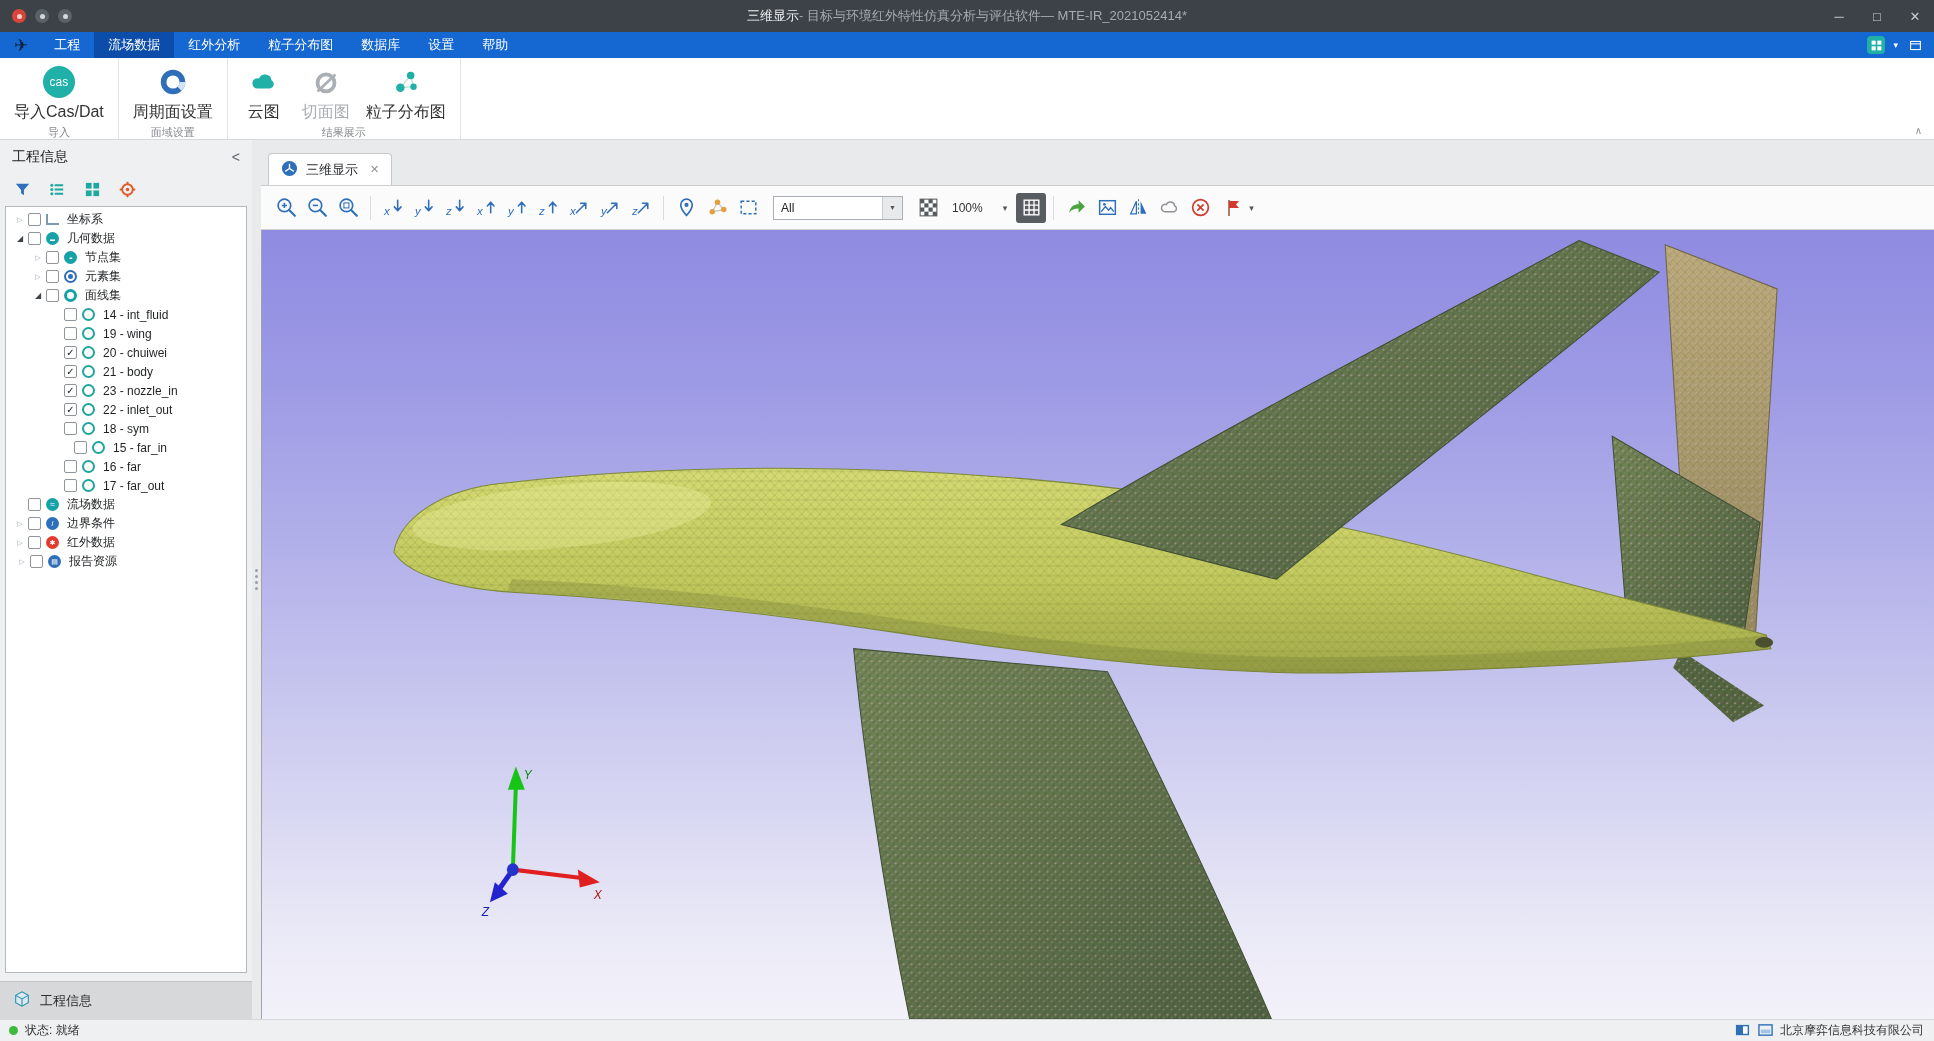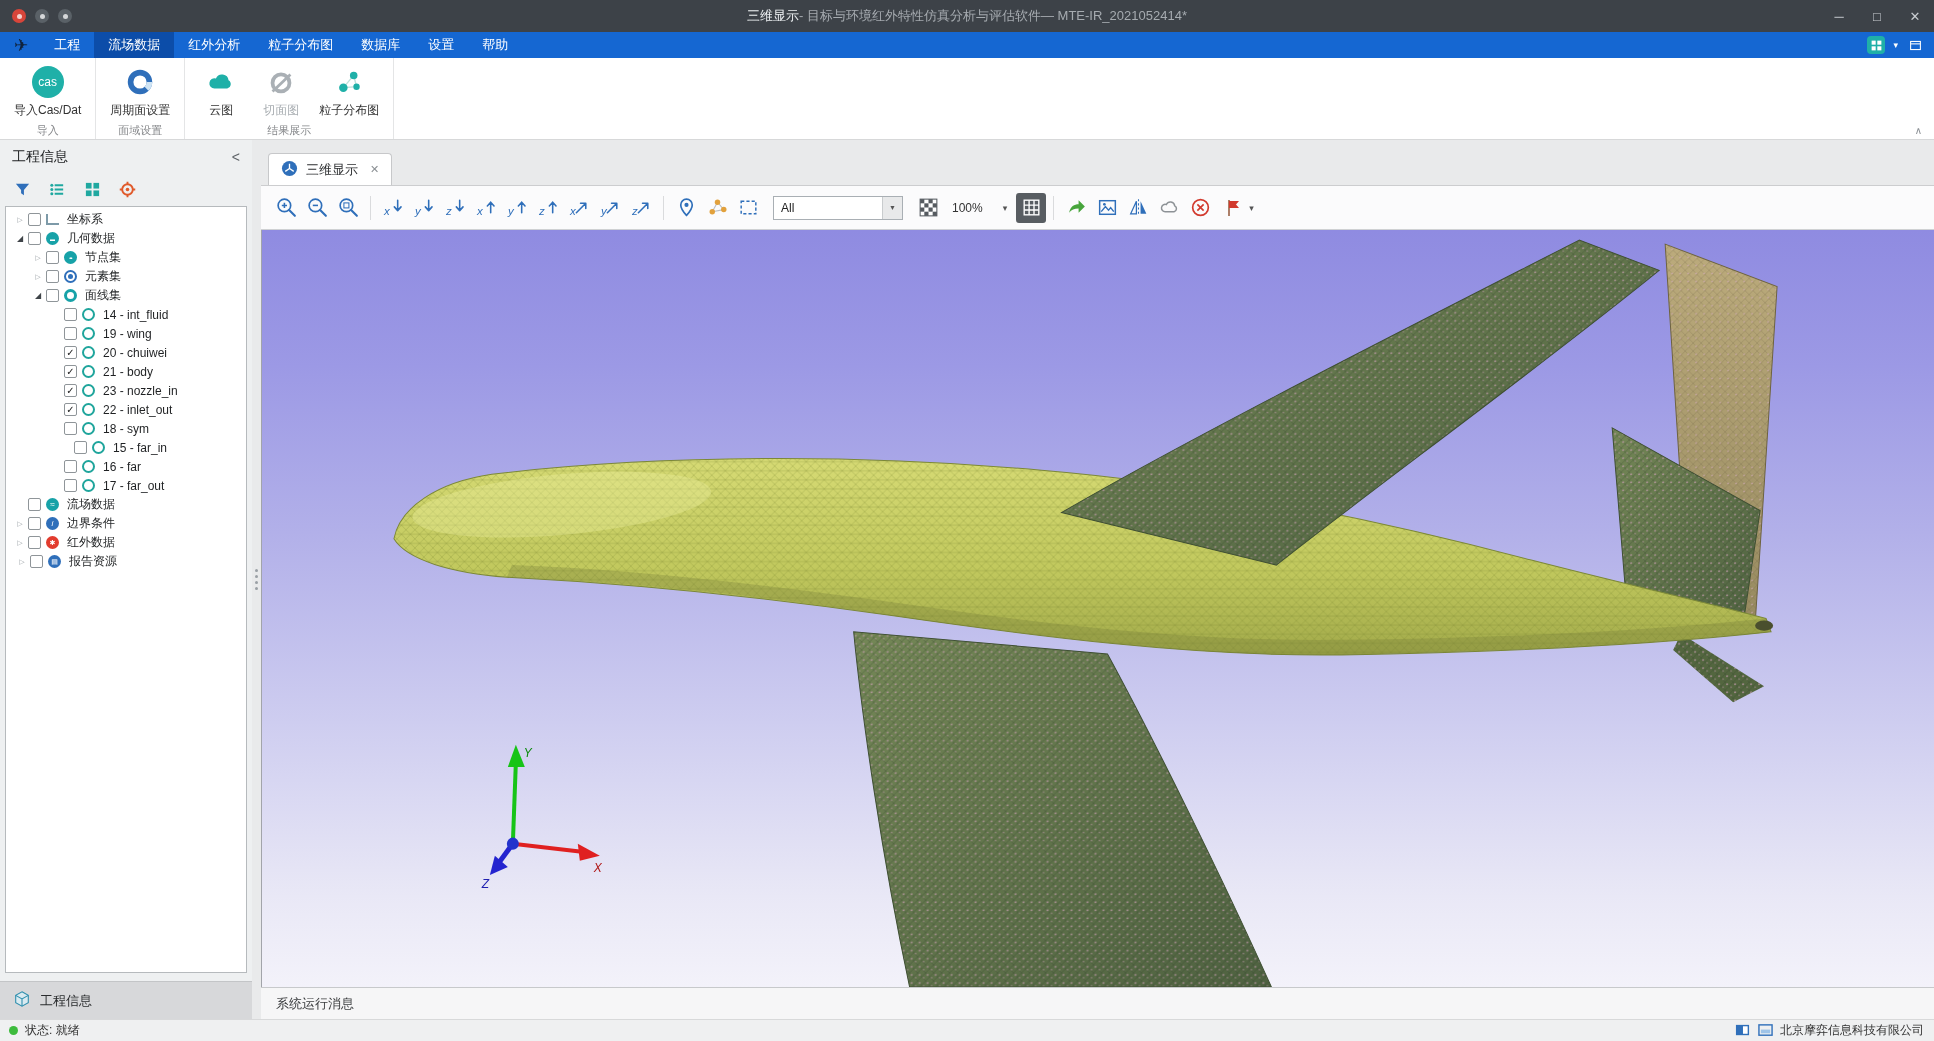--- a/index.html
+++ b/index.html
@@ -31,21 +31,21 @@
   .mr-caret{color:#fff;font-size:9px}
 
   
   .ribbon{height:82px;background:#fff;border-bottom:1px solid #d7d8d9;display:flex;flex:0 0 82px;position:relative}
   .rgroup{display:flex;flex-direction:column;border-right:1px solid #e4e5e6;padding:5px 10px 0}
   .rbtns{flex:1;display:flex;gap:8px;align-items:center;justify-content:center}
   .rbtn{display:flex;flex-direction:column;align-items:center;gap:3px;min-width:52px;padding:2px 4px;cursor:default}
   .ricon{width:34px;height:34px;display:flex;align-items:center;justify-content:center}
   .ricon svg{width:32px;height:32px}
   .cas-badge{width:32px;height:32px;border-radius:50%;background:#1fb0a8;color:#fff;font-size:12px;display:flex;align-items:center;justify-content:center}
-  .rlabel{font-size:12px;color:#333;white-space:nowrap}
+  .rlabel{font-size:16px;color:#333;white-space:nowrap}
   .rbtn.disabled .rlabel{color:#a9aeb2}
   .rname{height:18px;font-size:11px;color:#87898c;display:flex;align-items:center;justify-content:center}
   .ribbon-collapse{position:absolute;right:12px;bottom:3px;color:#8a8f94;font-size:10px;cursor:default}
 
   
   .content{flex:1;display:flex;min-height:0}
 
   
   .leftpanel{width:252px;flex:0 0 252px;display:flex;flex-direction:column;background:#eef0f1}
   .lp-header{height:34px;display:flex;align-items:center;padding:0 12px;font-size:14px;color:#202224;flex:0 0 34px}
@@ -662,23 +662,20 @@
             <line x1="251" y1="608" x2="237" y2="627" stroke="#2424cf" stroke-width="5"></line>
             <polygon points="228,639 233,620 246,631" fill="#2424cf"></polygon>
             <circle cx="251" cy="608" r="6" fill="#2333cc"></circle>
             <text x="262" y="522" fill="#0c8a0c" font-size="12" font-style="italic">Y</text>
             <text x="332" y="636" fill="#b01818" font-size="12" font-style="italic">X</text>
             <text x="220" y="652" fill="#2020b0" font-size="12" font-style="italic">Z</text>
           </g>
         </svg>
       </div>
 
-      <div class="msgbar">
-        <span>系统运行消息</span>
-      </div>
     </div>
   </div>
 
   <div class="statusbar">
     <div class="sb-left">
       <span class="sb-dot"></span>
       <span>状态: 就绪</span>
     </div>
     <div class="sb-right">
       <span class="sb-ico">

